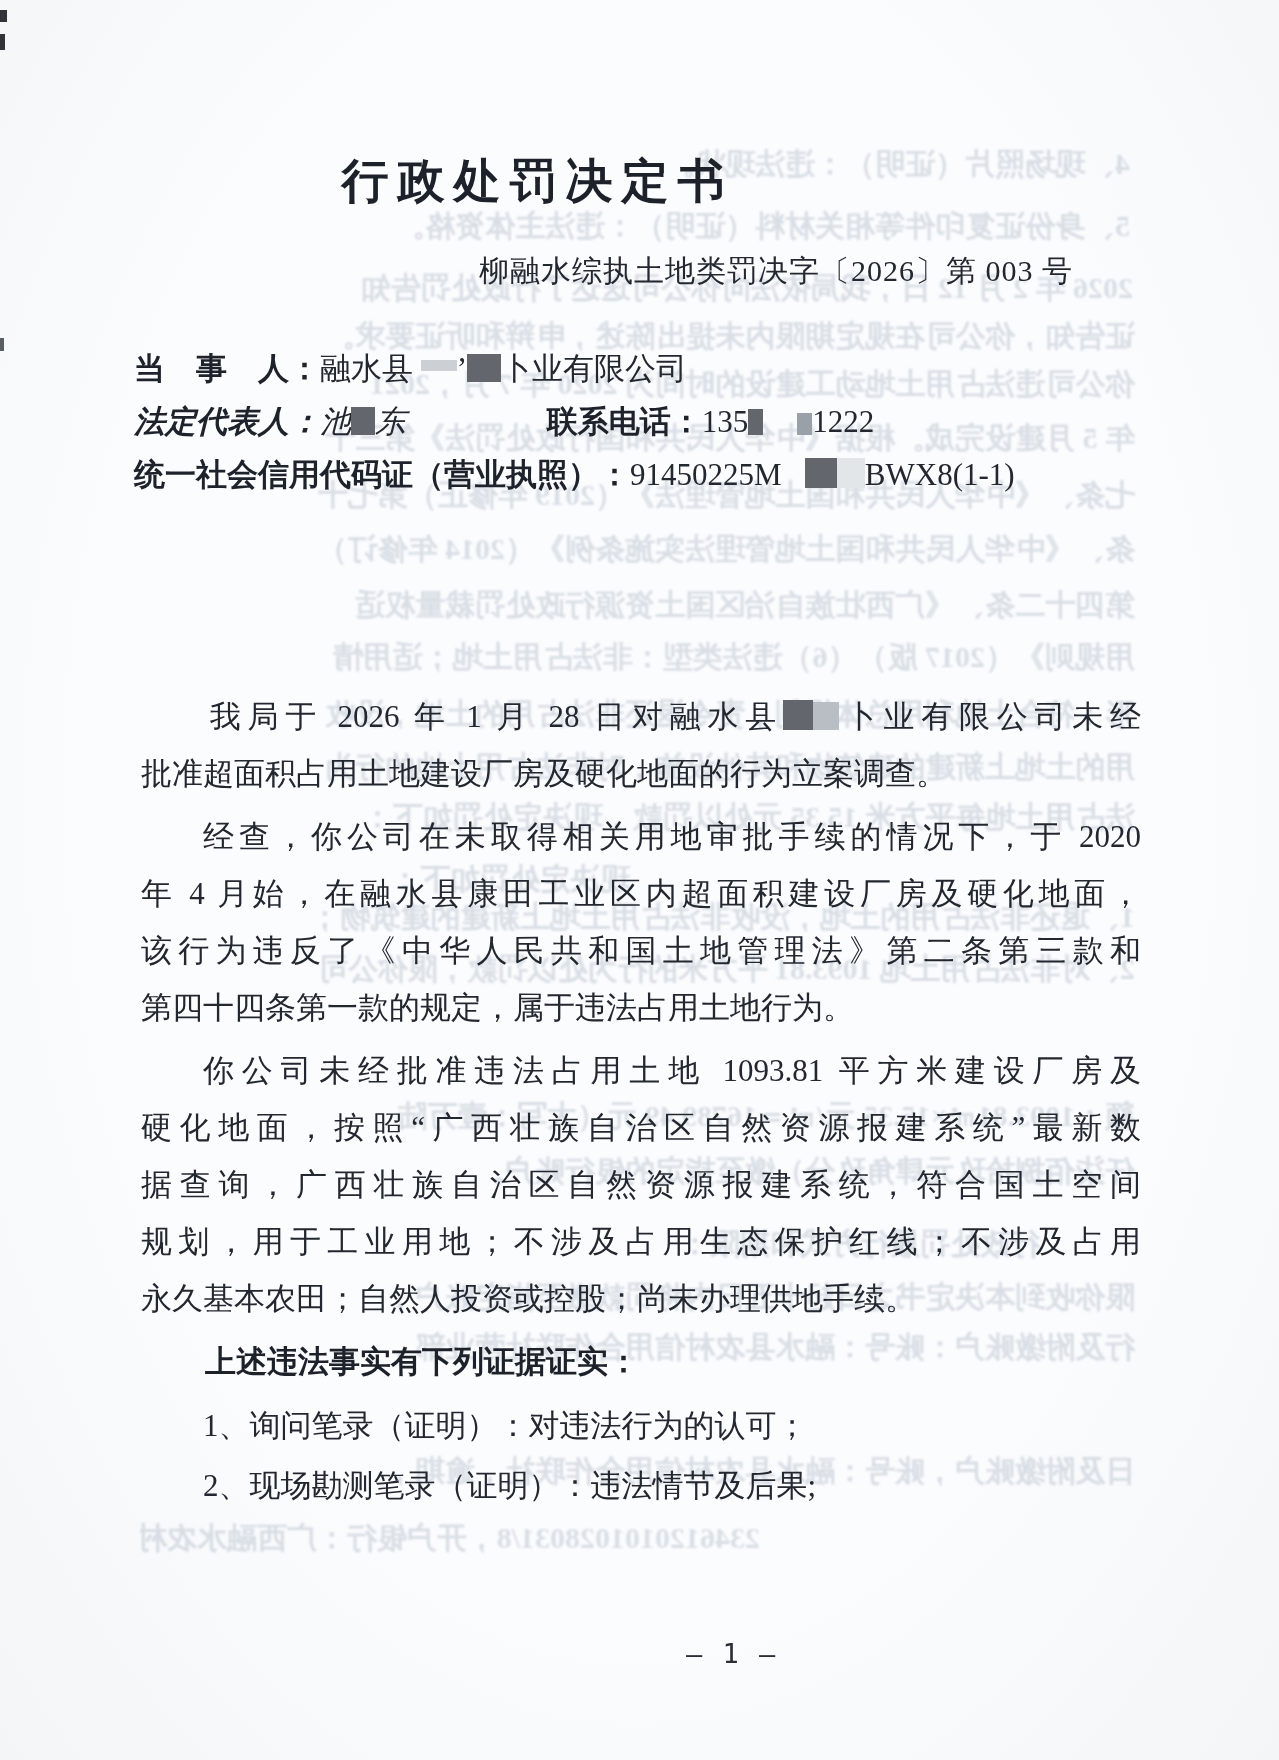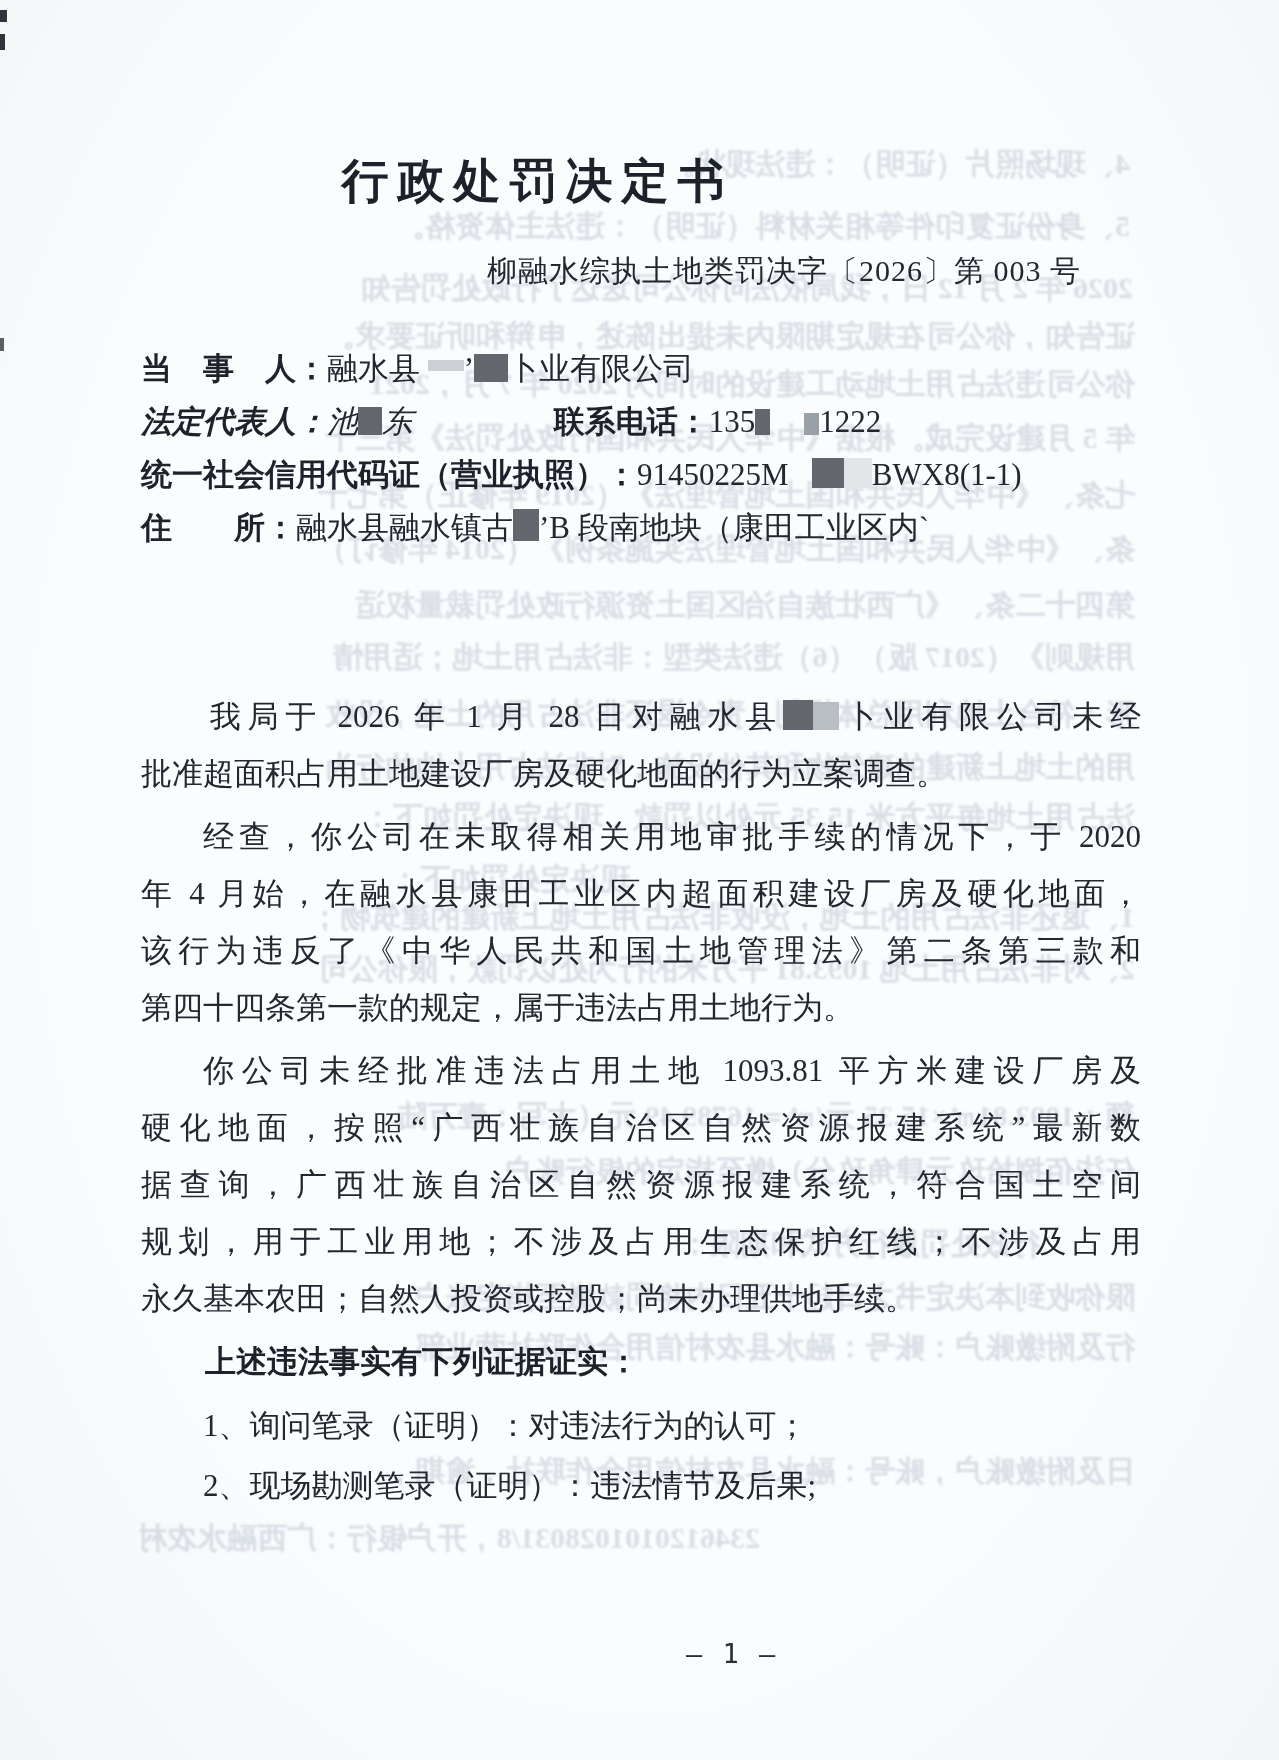--- a/index.html
+++ b/index.html
@@ -26,23 +26,23 @@
   .edge-mark{position:absolute;left:0;background:#30343a;z-index:2;}
   
   .content{position:absolute;inset:0;z-index:1;padding-left:20px;}
   .doc-title{
     position:absolute;top:150px;left:0;width:1075px;
     text-align:center;font-size:47px;font-weight:700;
     letter-spacing:9px;color:#1d212a;
   }
   .doc-number{
     position:absolute;top:251px;left:479px;
-    font-size:30px;letter-spacing:1px;color:#23272f;margin-left:8px;
+    font-size:30px;letter-spacing:1px;color:#23272f;
   }
-  .info-block{position:absolute;top:342px;left:141px;width:1005px;font-size:31px;}
+  .info-block{position:absolute;top:342px;left:134px;width:1005px;font-size:31px;}
   .info-line{height:53px;line-height:53px;white-space:nowrap;}
   .info-label{
     font-family:"Liberation Sans","DejaVu Sans",sans-serif;
     font-weight:700;color:#1e222b;
   }
   .pair{display:inline-block;}
   .pair-left{width:405px;font-style:italic;}
   .body-block{
     position:absolute;top:688px;left:141px;width:1000px;
     font-size:31px;line-height:57px;color:#23272f;
@@ -120,23 +120,20 @@
         </span>
         <span class="pair">
           <span class="info-label">联系电话：</span><span>135</span><span class="rd" style="width:15px;height:26px"></span><span style="display:inline-block;width:34px"></span><span class="rl" style="width:15px;height:22px;background:#9aa0a7"></span><span>1222</span>
         </span>
       </div>
 
       <div class="info-line">
         <span class="info-label">统一社会信用代码证（营业执照）：</span><span>91450225M</span>&nbsp;&nbsp;&nbsp;<span class="rd" style="width:32px;height:30px"></span><span class="rl" style="width:28px;height:30px;background:#e3e6e9"></span><span>BWX8(1-1)</span>
       </div>
 
-      <div class="info-line">
-        <span class="info-label">住　　所：</span><span>融水县融水镇古</span><span class="rd" style="width:26px;height:32px"></span><span>’</span><span>B 段南地块（康田工业区内</span><span>`</span>
-      </div>
 
     </div>
 
     <div class="body-block">
 
       <p>
         <span class="ln jl"><span style="display:inline-block;width:62px"></span><span>我局于 2026 年 1 月 28 日对融水县</span><span class="rd" style="width:30px;height:30px"></span><span class="rl" style="width:26px;height:28px;background:#b9bec4"></span><span>卜业有限公司未经</span></span>
         <span class="ln">批准超面积占用土地建设厂房及硬化地面的行为立案调查。</span>
       </p>
 

